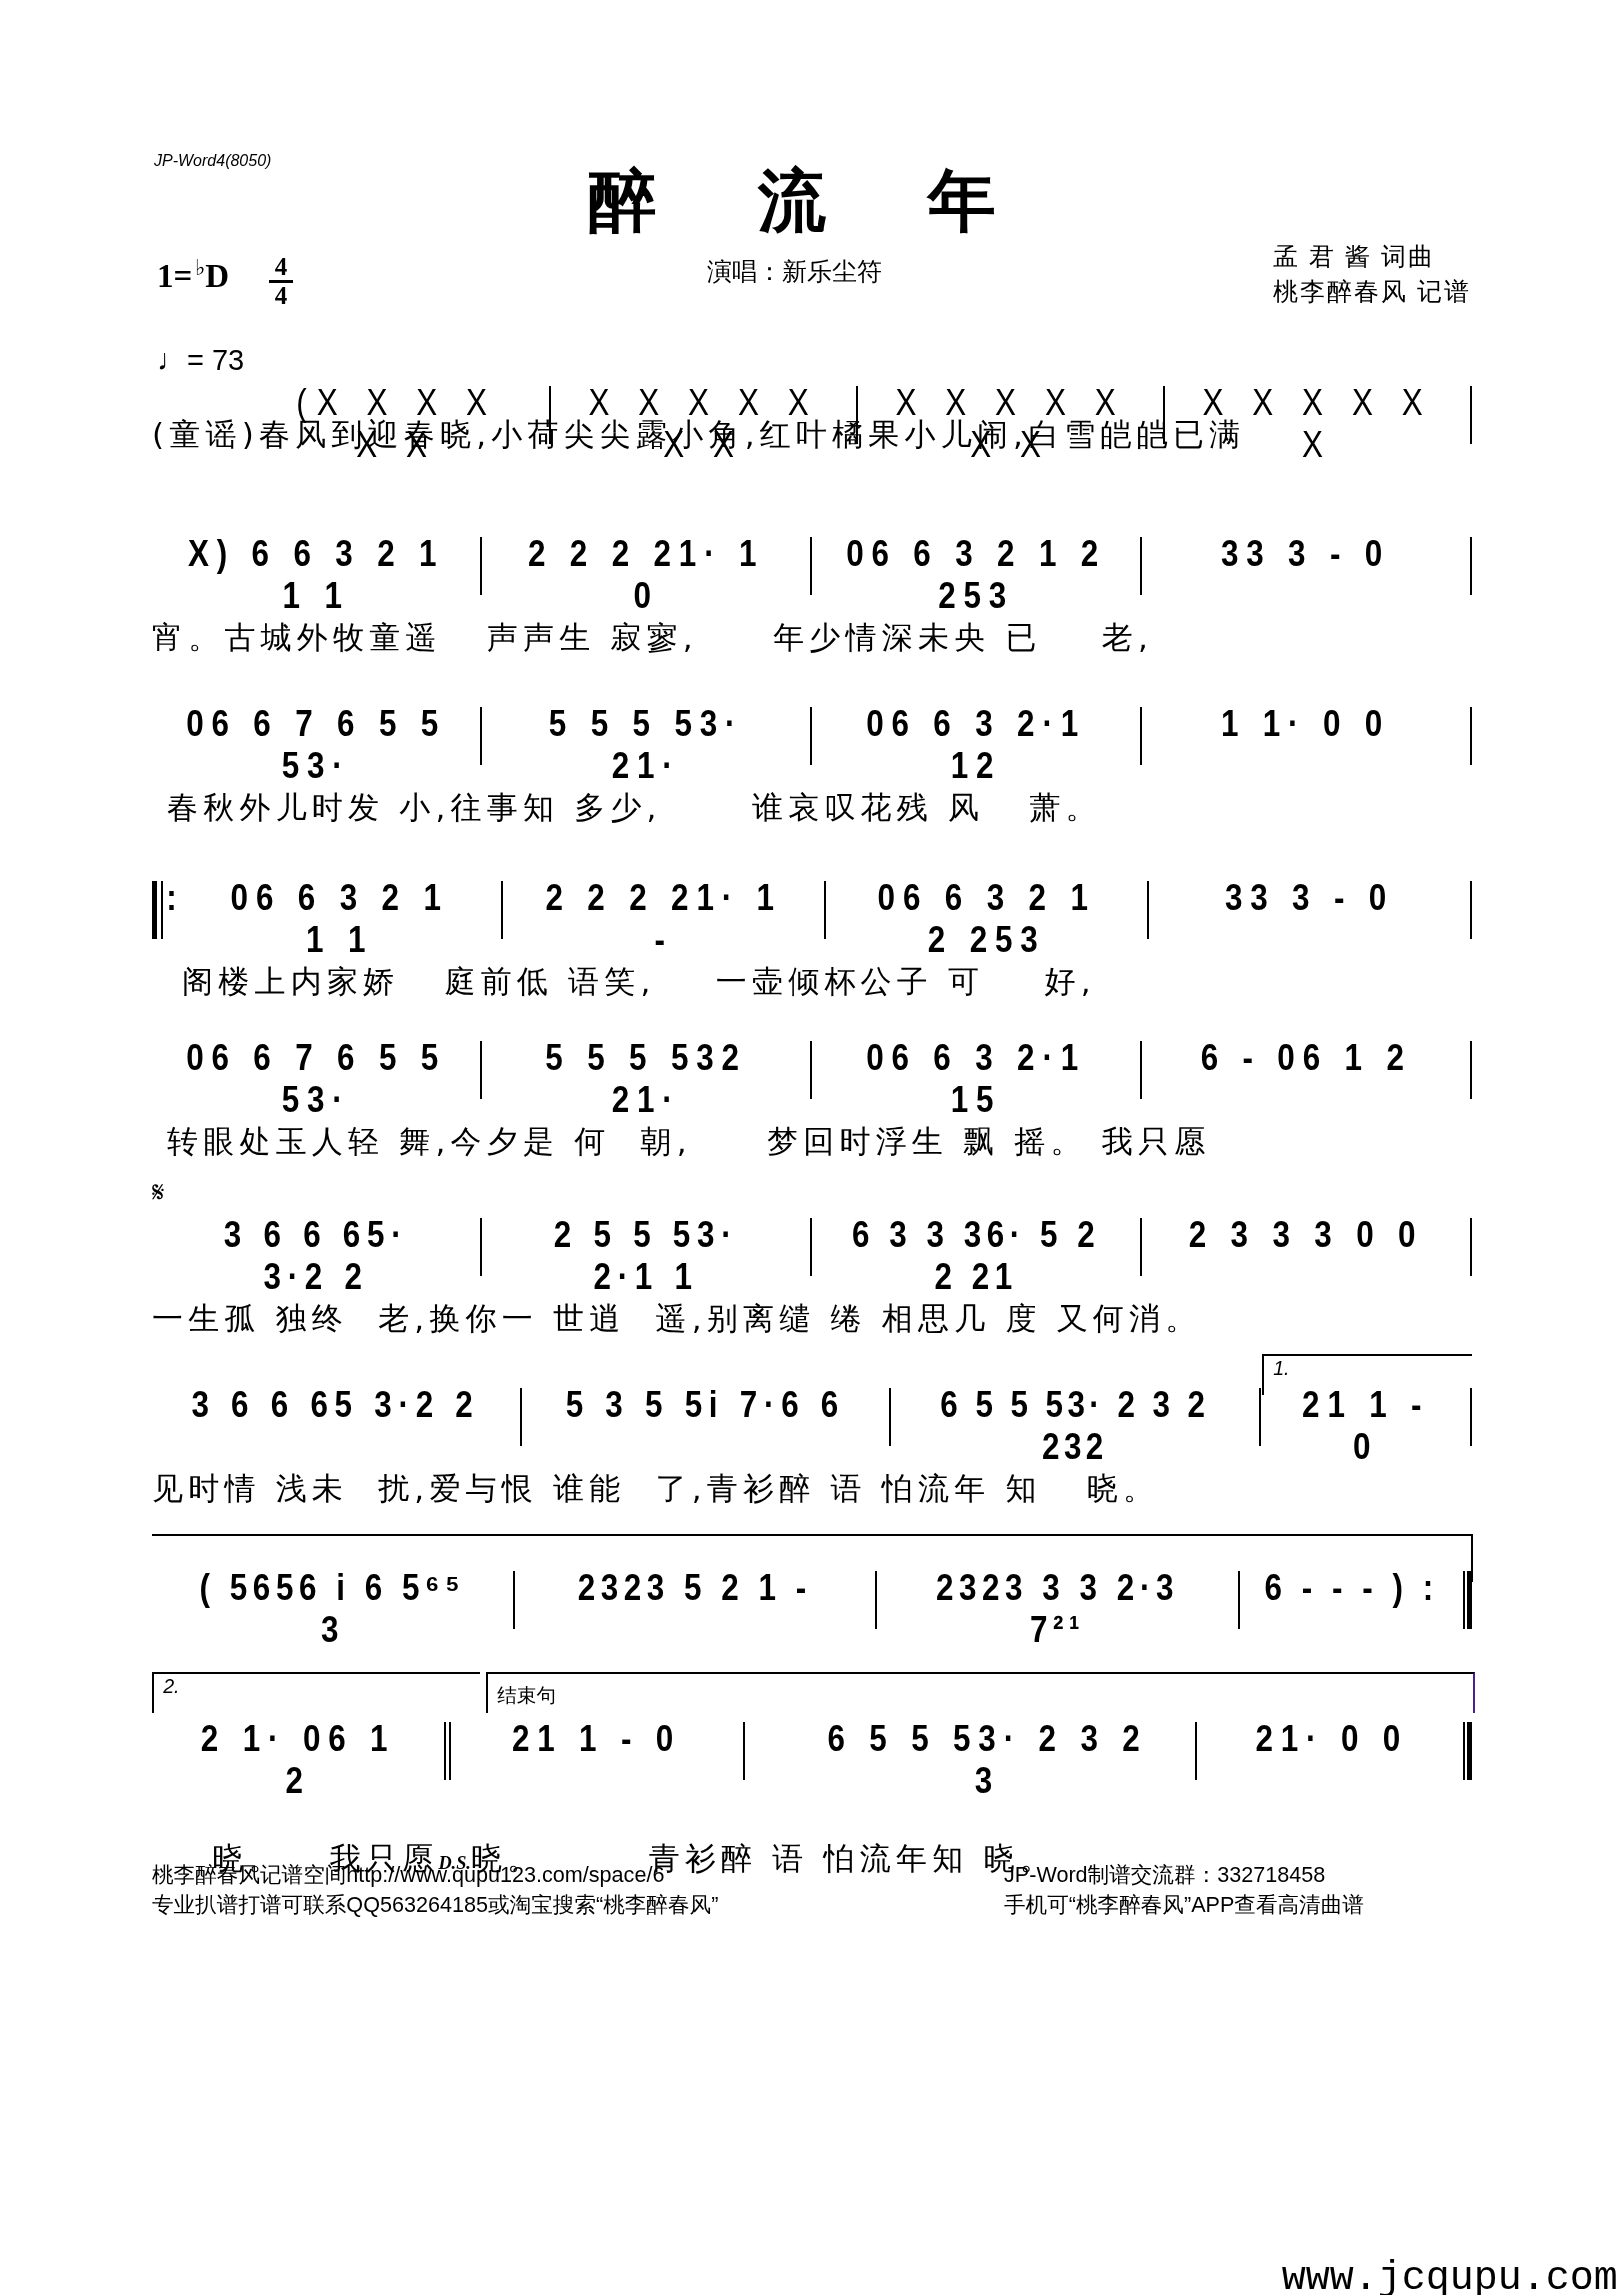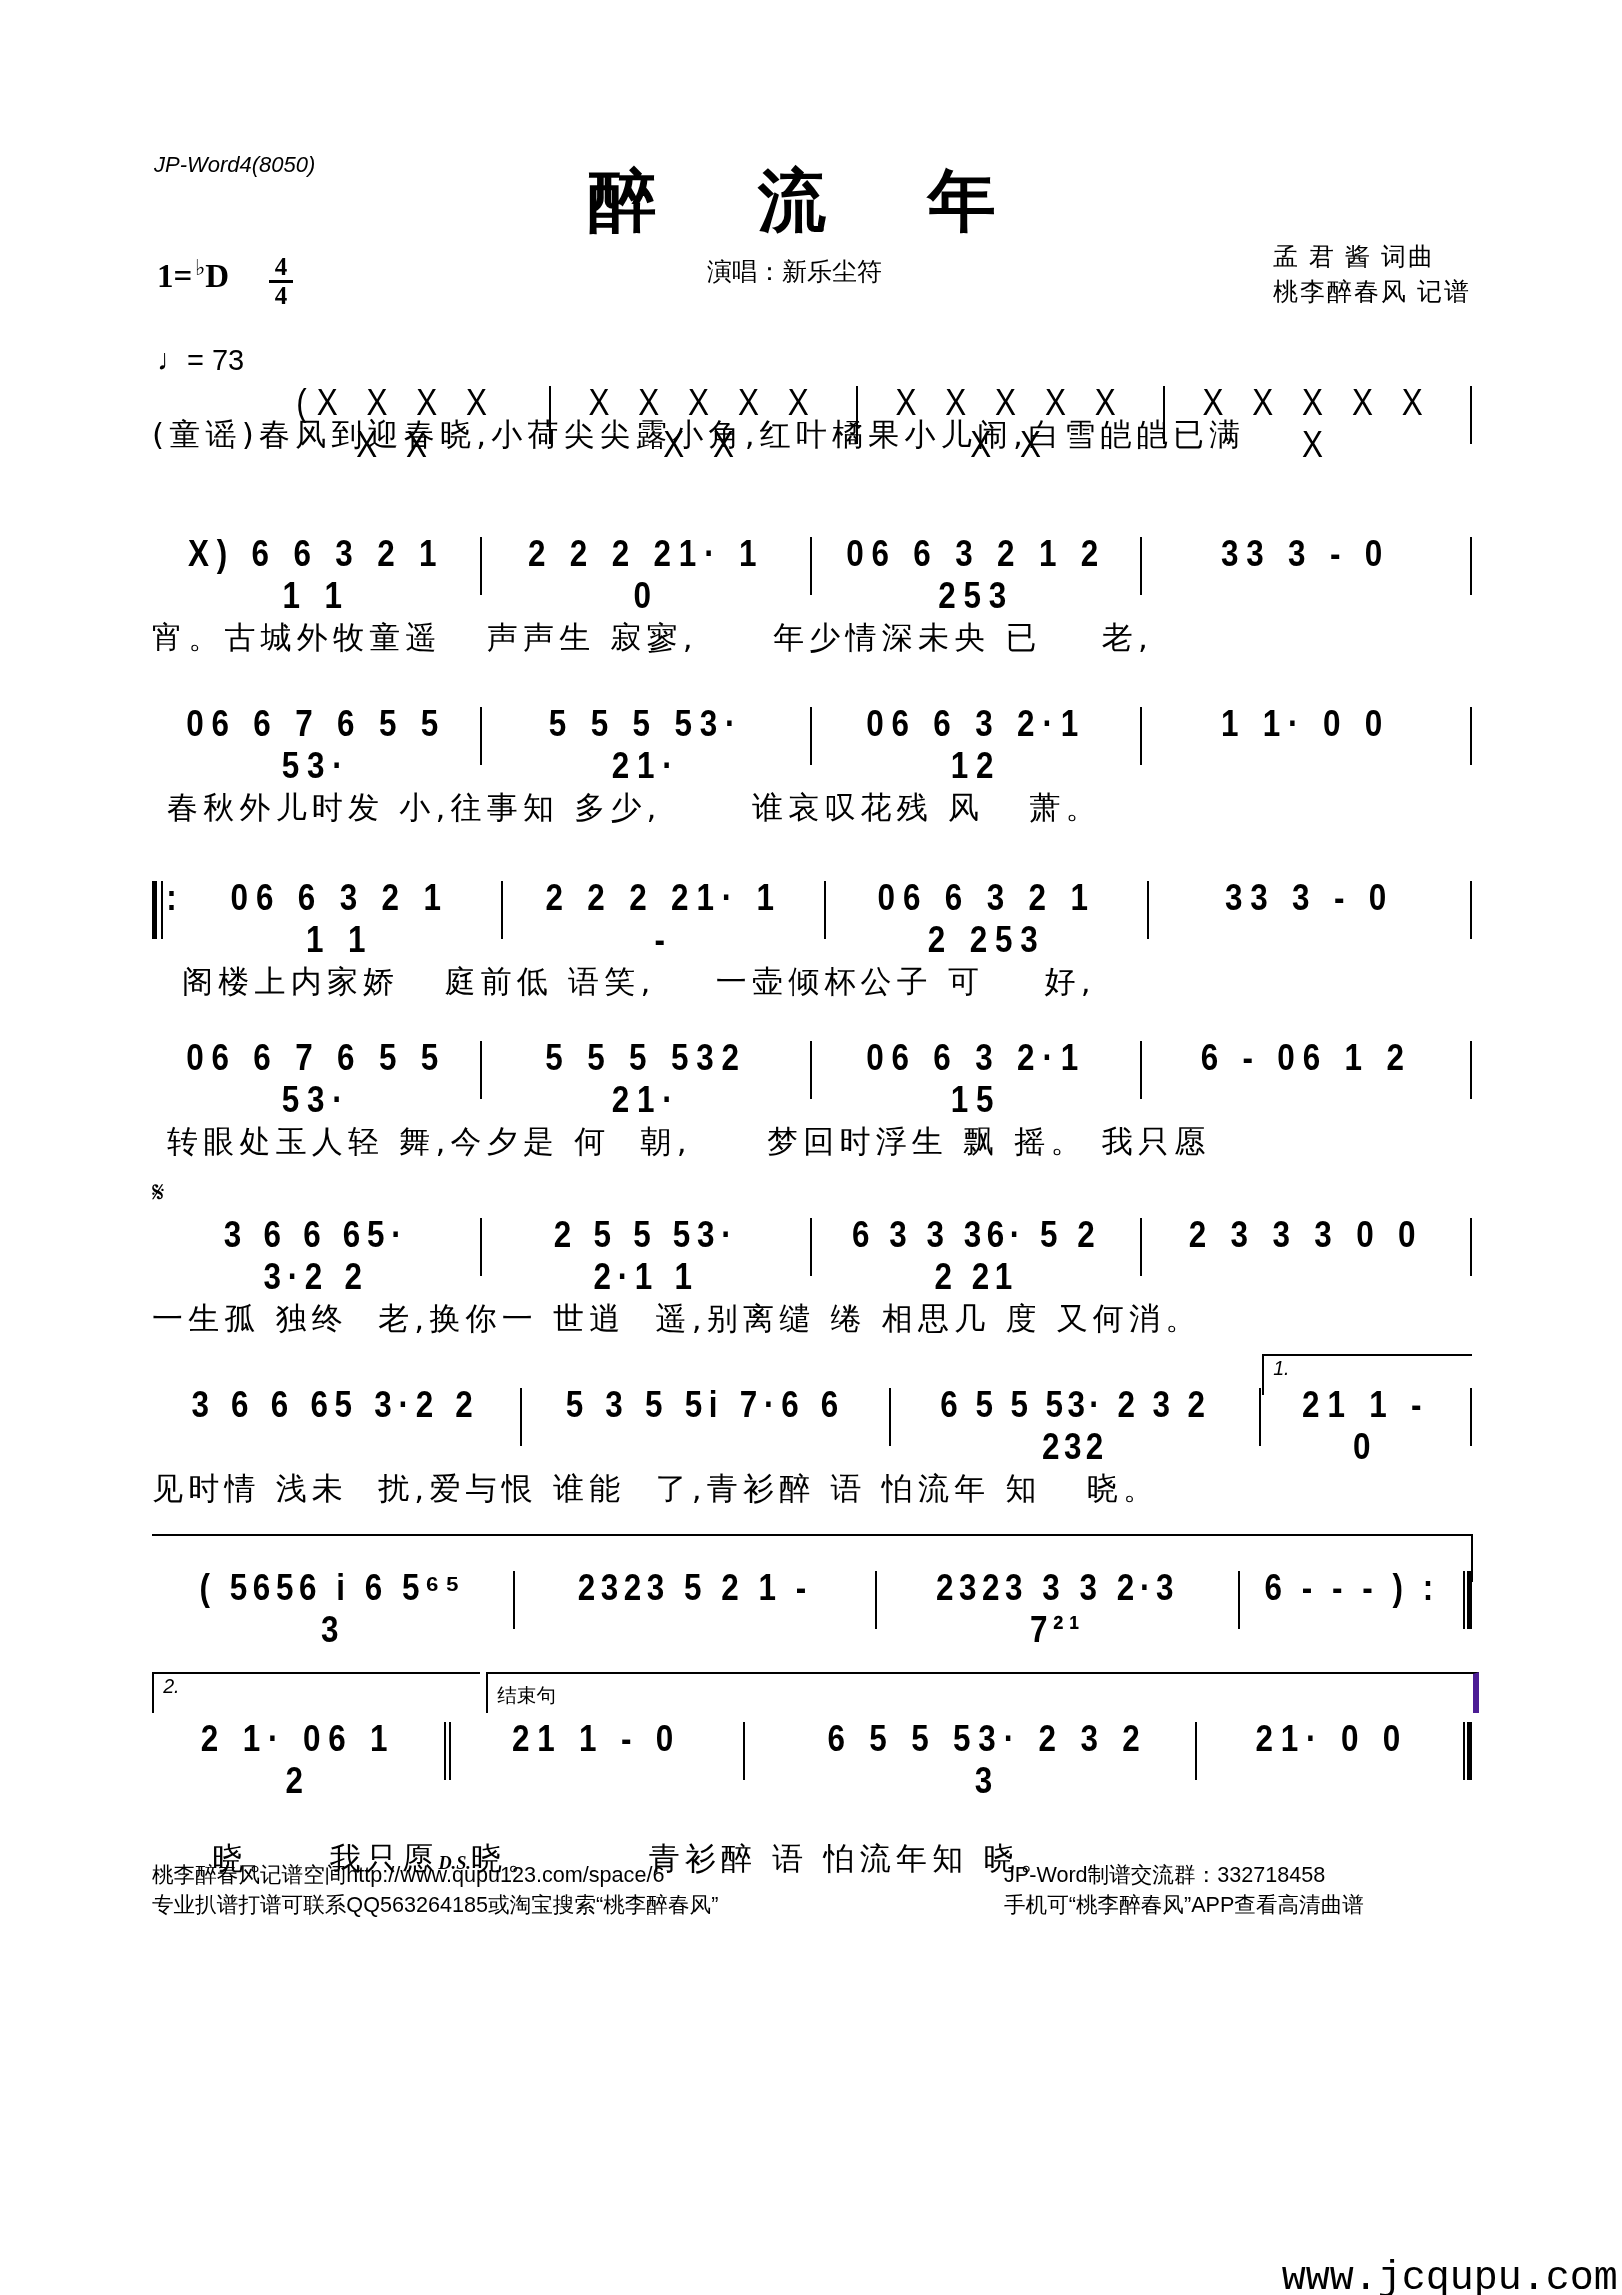--- a/index.html
+++ b/index.html
@@ -1,19 +1,19 @@
 <!DOCTYPE html>
 <html style="font-size:10.5px"><head>
 <meta charset="utf-8">
 <style>
   html, body { margin:0; padding:0; background:#ffffff; }
   body { width:1623px; height:2295px; position:relative; overflow:hidden; color:#000;
          font-family:"Liberation Sans", "DejaVu Sans", sans-serif; }
   .abs { position:absolute; }
-  .software { left:154px; top:152px; font-size:22px; font-style:italic; }
+  .software { left:154px; top:152px; font-size:16px; font-style:italic; }
   .title { left:0; width:1623px; top:156px; text-align:center; font-size:68px; font-weight:bold;
            letter-spacing:39px; font-family:"DejaVu Serif", serif; }
   .key { left:157px; top:255px; font-size:33px; font-weight:bold; font-family:"Liberation Serif", serif; }
   .key sup { font-size:22px; font-weight:normal; vertical-align:11.8px; margin-left:2.6px; }
   .timesig { left:268px; top:254px; width:26px; font-family:"Liberation Serif", serif; font-weight:bold; font-size:25px; text-align:center; line-height:26px; }
   .timesig .line { height:2.6px; background:#000; margin:0 1.3px; }
   .tempo { left:157px; top:307px; font-size:29px;margin-top:36px; }
   .tempo .note { font-size:30px; }
   .singer { left:707px; top:255px; font-size:25px; }
   .credits { right:152px; top:239px; font-size:25px; text-align:left; line-height:35px; letter-spacing:2px;margin-left:37px; }
@@ -254,21 +254,21 @@
         </div>
       <div class="barline final"></div>
     </div>
   </div>
 </div>
 
 <div class="system" style="top:1718px;">
   <div class="volta" style="left:0; width:326px; top:-46px;">
       <span>2.</span>
     </div>
-  <div class="volta" style="left:334px; width:985px; top:-46px; border-right:6px solid #4c1d95;">
+  <div class="volta" style="left:334px; width:985px; top:-46px; border-right:2px solid #4c1d95;">
       <span style="font-style:normal; top:7.9px;">结束句</span>
     </div>
   <div class="staff">
     <div class="measures">
       <div class="measure" style="flex:0.9 1 0;">
           <span class="n" style="letter-spacing:9.2px;">2 1· 06 1 2</span>
         </div>
       <div class="barline double"></div>
       <div class="measure" style="flex:0.9 1 0;">
           <span class="n" style="letter-spacing:9.2px;">21 1 - 0</span>

